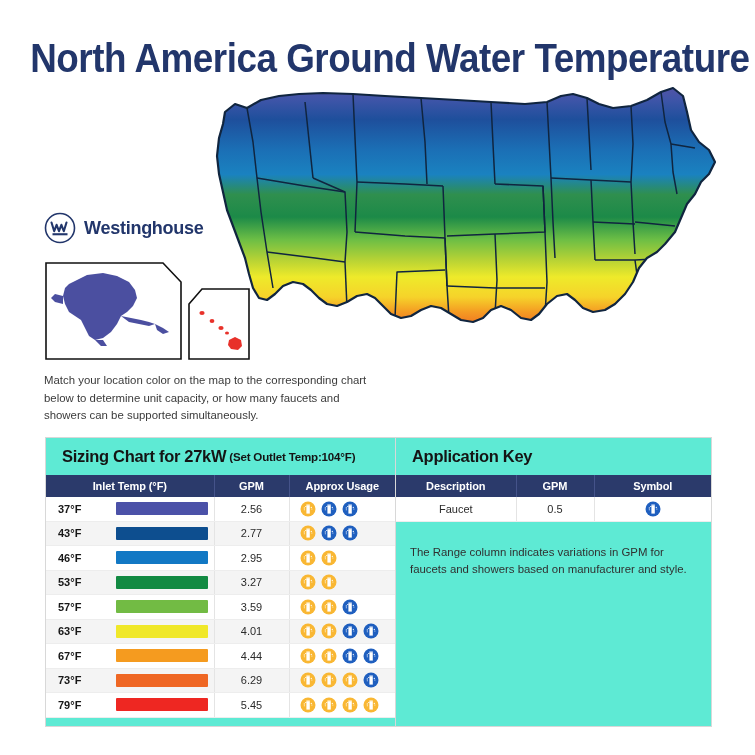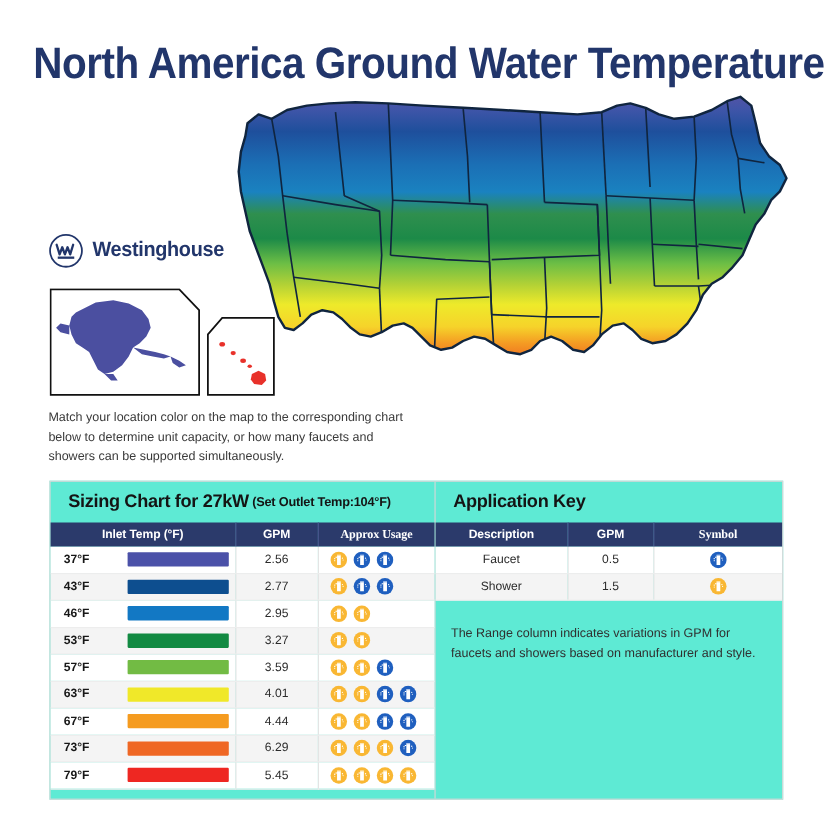--- a/index.html
+++ b/index.html
@@ -56,21 +56,21 @@
   }
   .panel-title .big{font-size:16.5px;letter-spacing:-0.3px;}
   .panel-title .small{font-size:11.6px;letter-spacing:-0.2px;margin-left:3px;}
 
   table{border-collapse:collapse;width:100%;table-layout:fixed;}
   thead th{
     background:#2b3a6b;color:#ffffff;font-size:11px;font-weight:bold;
     height:22px;padding:0;text-align:center;letter-spacing:-0.1px;
     border-right:1px solid #45538a;
   }
-  thead th:last-child{border-right:none;font-family:Liberation Serif, serif;}
+  thead th:last-child{border-right:none;}
   tbody td{
     height:23.5px;font-size:11px;color:#2b2b2b;text-align:center;
     padding:0;border-right:1px solid #e4e4e4;border-bottom:1px solid #ededed;
   }
   tbody td:last-child{border-right:none;}
   tbody tr:nth-child(even) td{background:#f4f4f4;}
   tbody tr:nth-child(odd) td{background:#ffffff;}
 
   .temp-cell{display:flex;align-items:center;height:23.5px;padding:0 6px 0 12px;gap:26px;}
   .temp-label{font-weight:bold;font-size:11px;color:#171717;white-space:nowrap;width:32px;text-align:left;}
@@ -682,38 +682,20 @@
                     <path d="M6.4,3.4 h3.4 v1.1 h-3.4 z" fill="#1f5fbf" opacity="0.35"></path>
                     <path d="M5.0,5.2 h1.4 v0.9 h-1.4 z" fill="#ffffff"></path>
                     <circle cx="4.3" cy="6.9" r="0.62" fill="#ffffff"></circle>
                     <circle cx="4.3" cy="8.7" r="0.52" fill="#ffffff"></circle>
                     <circle cx="11.3" cy="6.4" r="0.6" fill="#ffffff"></circle>
                     <circle cx="11.9" cy="8.1" r="0.5" fill="#ffffff"></circle>
                   </svg>
                 </div>
               </td>
             </tr>
-            <tr>
-              <td>Shower</td>
-              <td>1.5</td>
-              <td>
-                <div class="key-symbol">
-                  <svg viewBox="0 0 16 16" class="ico">
-                    <circle cx="8" cy="8" r="7.5" fill="#f9b733"></circle>
-                    <path d="M6.4,3.4 h3.4 v9.2 h-3.4 z" fill="#ffffff"></path>
-                    <path d="M6.4,3.4 h3.4 v1.1 h-3.4 z" fill="#f9b733" opacity="0.35"></path>
-                    <path d="M5.0,5.2 h1.4 v0.9 h-1.4 z" fill="#ffffff"></path>
-                    <circle cx="4.3" cy="6.9" r="0.62" fill="#ffffff"></circle>
-                    <circle cx="4.3" cy="8.7" r="0.52" fill="#ffffff"></circle>
-                    <circle cx="11.3" cy="6.4" r="0.6" fill="#ffffff"></circle>
-                    <circle cx="11.9" cy="8.1" r="0.5" fill="#ffffff"></circle>
-                  </svg>
-                </div>
-              </td>
-            </tr>
           </tbody>
       </table>
       <div class="note">
           <div>The Range column indicates variations in GPM for faucets and showers based on manufacturer and style.</div>
         </div>
     </div>
 
   </div>
 </div>
 

